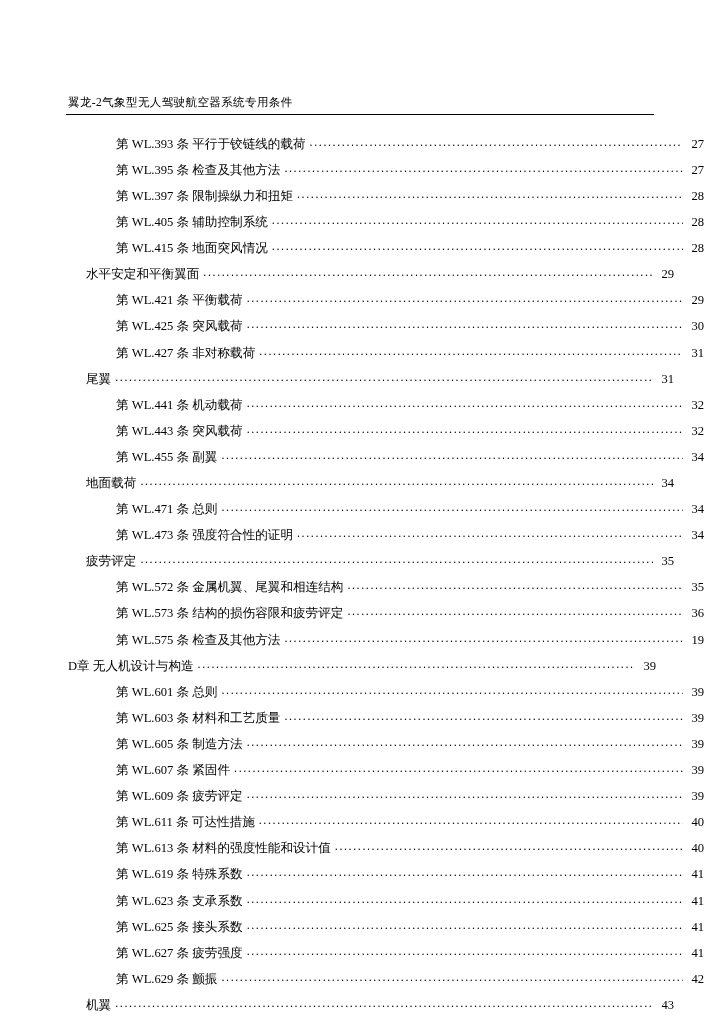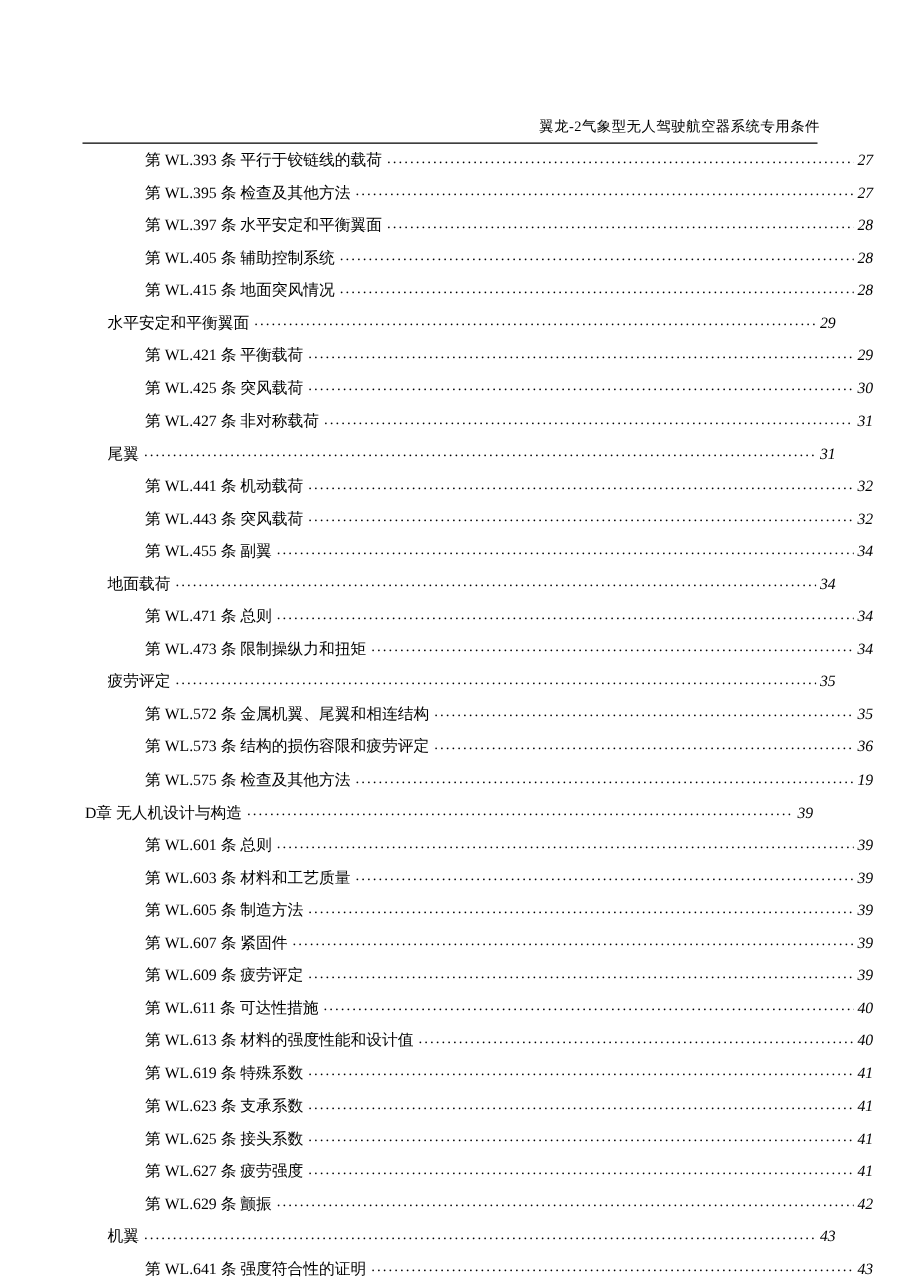--- a/index.html
+++ b/index.html
@@ -18,21 +18,21 @@
   .page {
     position: absolute;
     left: 0;
     top: 0;
     width: 724px;
     height: 1024px;
     box-sizing: border-box;
     padding: 0 68px;
   }
   .header {
-    text-align: right;
+    text-align: left;
     font-size: 11.5px;
     letter-spacing: 0.4px;
     padding-top: 96px;
     line-height: 1.2;
   }
   .rule {
     border: none;
     border-top: 1px solid #000;
     margin: 4px 0 7px 0;
     width: 588px;
@@ -45,36 +45,37 @@
   .toc-row {
     display: flex;
     align-items: baseline;
     width: 100%;
     white-space: nowrap;
     height: 26.1px;
   }
   .toc-label {
     flex: 0 0 auto;
     padding-right: 3px;
+    margin-top: 16px;
   }
   .toc-dots {
     flex: 1 1 auto;
     overflow: hidden;
     margin: 0 1px;
     position: relative;
     top: -2px;
     font-size: 12px;
     letter-spacing: 1.6px;
     color: #000;
   }
   .toc-page {
     flex: 0 0 auto;
     padding-left: 2px;
+    text-align: right;
     min-width: 18px;
-    font-style: italic;
   }
   
   .lvl0 { padding-left: 0px; }
   .lvl1 { padding-left: 18px; }
   .lvl2 { padding-left: 48px; }
 </style>
 </head>
 <body>
 
 <div class="page">
@@ -85,21 +86,21 @@
         <span class="toc-label">第 WL.393 条 平行于铰链线的载荷</span>
         <span class="toc-dots">........................................................................................................................................................</span>
         <span class="toc-page">27</span>
       </div>
       <div class="toc-row lvl2">
         <span class="toc-label">第 WL.395 条 检查及其他方法</span>
         <span class="toc-dots">........................................................................................................................................................</span>
         <span class="toc-page">27</span>
       </div>
       <div class="toc-row lvl2">
-        <span class="toc-label">第 WL.397 条 水平安定和平衡翼面</span>
+        <span class="toc-label">第 WL.397 条 限制操纵力和扭矩</span>
         <span class="toc-dots">........................................................................................................................................................</span>
         <span class="toc-page">28</span>
       </div>
       <div class="toc-row lvl2">
         <span class="toc-label">第 WL.405 条 辅助控制系统</span>
         <span class="toc-dots">........................................................................................................................................................</span>
         <span class="toc-page">28</span>
       </div>
       <div class="toc-row lvl2">
         <span class="toc-label">第 WL.415 条 地面突风情况</span>
@@ -150,21 +151,21 @@
         <span class="toc-label">地面载荷</span>
         <span class="toc-dots">........................................................................................................................................................</span>
         <span class="toc-page">34</span>
       </div>
       <div class="toc-row lvl2">
         <span class="toc-label">第 WL.471 条 总则</span>
         <span class="toc-dots">........................................................................................................................................................</span>
         <span class="toc-page">34</span>
       </div>
       <div class="toc-row lvl2">
-        <span class="toc-label">第 WL.473 条 限制操纵力和扭矩</span>
+        <span class="toc-label">第 WL.473 条 强度符合性的证明</span>
         <span class="toc-dots">........................................................................................................................................................</span>
         <span class="toc-page">34</span>
       </div>
       <div class="toc-row lvl1">
         <span class="toc-label">疲劳评定</span>
         <span class="toc-dots">........................................................................................................................................................</span>
         <span class="toc-page">35</span>
       </div>
       <div class="toc-row lvl2">
         <span class="toc-label">第 WL.572 条 金属机翼、尾翼和相连结构</span>

